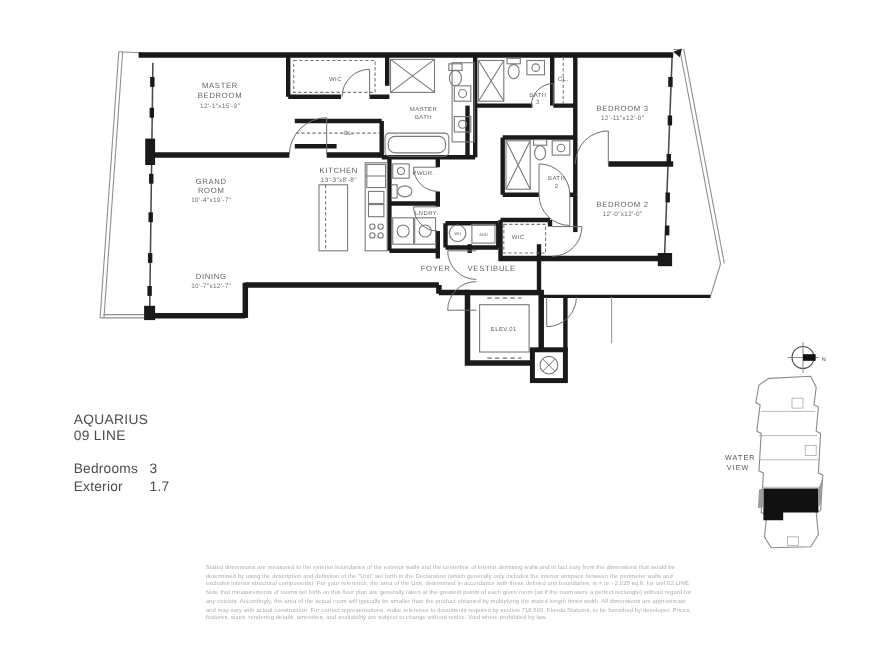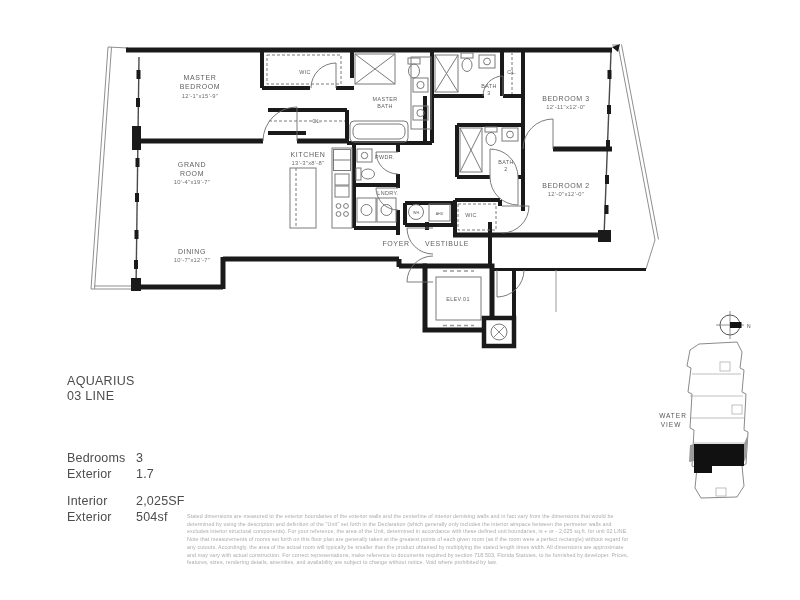--- a/index.html
+++ b/index.html
@@ -8,21 +8,21 @@
   svg{position:absolute;left:0;top:0;}
   
   .rm{font-family:"Liberation Sans",sans-serif;font-size:7px;fill:#5f5f5f;letter-spacing:.6px;}
   .dm{font-family:"Liberation Sans",sans-serif;font-size:5.8px;fill:#6e6e6e;letter-spacing:.3px;}
   .sm{font-family:"Liberation Sans",sans-serif;font-size:5.4px;fill:#5f5f5f;letter-spacing:.4px;}
   .xs{font-family:"Liberation Sans",sans-serif;font-size:3.6px;fill:#555;}
   .kp{font-family:"Liberation Sans",sans-serif;font-size:6.5px;fill:#565656;letter-spacing:1px;}
   .nl{font-family:"Liberation Sans",sans-serif;font-size:5px;fill:#444;}
   
   .title-block{position:absolute;left:67px;top:374px;color:#4c4c4c;font-size:12.5px;line-height:15px;letter-spacing:.3px;}
-  .stats{position:absolute;left:67px;color:#4c4c4c;font-size:12.5px;line-height:15.5px;letter-spacing:.2px;margin-top:32px;}
+  .stats{position:absolute;left:67px;color:#4c4c4c;font-size:12.5px;line-height:15.5px;letter-spacing:.2px;}
   .stats .row{display:flex;}
   .stats .lbl{width:69px;}
   .stats .val{}
   .disclaimer{position:absolute;left:187px;top:513px;width:447px;color:#ababab;
               font-size:5.3px;line-height:7.7px;letter-spacing:.1px;text-align:left;}
 </style>
 </head>
 <body>
 
 <div class="page">
@@ -265,40 +265,30 @@
       <polygon points="690,445 694,444 694,461 689,462" fill="#9c9c9c"></polygon>
       <polygon points="744,444 748,434 746,458 744,462" fill="#9c9c9c"></polygon>
     </g>
     <text class="kp" x="673" y="418" text-anchor="middle">WATER</text>
     <text class="kp" x="671" y="427" text-anchor="middle">VIEW</text>
   </g>
 </svg>
 
   <div class="title-block">
     <div>AQUARIUS</div>
-    <div>03 LINE</div>
+    <div>09 LINE</div>
   </div>
 
   <div class="stats" style="top:419px;">
     <div class="row">
       <span class="lbl">Bedrooms</span>
       <span class="val">3</span>
     </div>
     <div class="row">
       <span class="lbl">Exterior</span>
       <span class="val">1.7</span>
     </div>
   </div>
 
-  <div class="stats" style="top:462px;">
-    <div class="row">
-      <span class="lbl">Interior</span>
-      <span class="val">2,025SF</span>
-    </div>
-    <div class="row">
-      <span class="lbl">Exterior</span>
-      <span class="val">504sf</span>
-    </div>
-  </div>
 
   <div class="disclaimer">Stated dimensions are measured to the exterior boundaries of the exterior walls and the centerline of interior demising walls and in fact vary from the dimensions that would be determined by using the description and definition of the "Unit" set forth in the Declaration (which generally only includes the interior airspace between the perimeter walls and excludes interior structural components). For your reference, the area of the Unit, determined in accordance with these defined unit boundaries, is + or - 2,025 sq.ft. for unit 02 LINE. Note that measurements of rooms set forth on this floor plan are generally taken at the greatest points of each given room (as if the room were a perfect rectangle) without regard for any cutouts. Accordingly, the area of the actual room will typically be smaller than the product obtained by multiplying the stated length times width. All dimensions are approximate and may vary with actual construction. For correct representations, make reference to documents required by section 718.503, Florida Statutes, to be furnished by developer. Prices, features, sizes, rendering details, amenities, and availability are subject to change without notice. Void where prohibited by law.</div>
 
 </div>
 
 </body></html>

